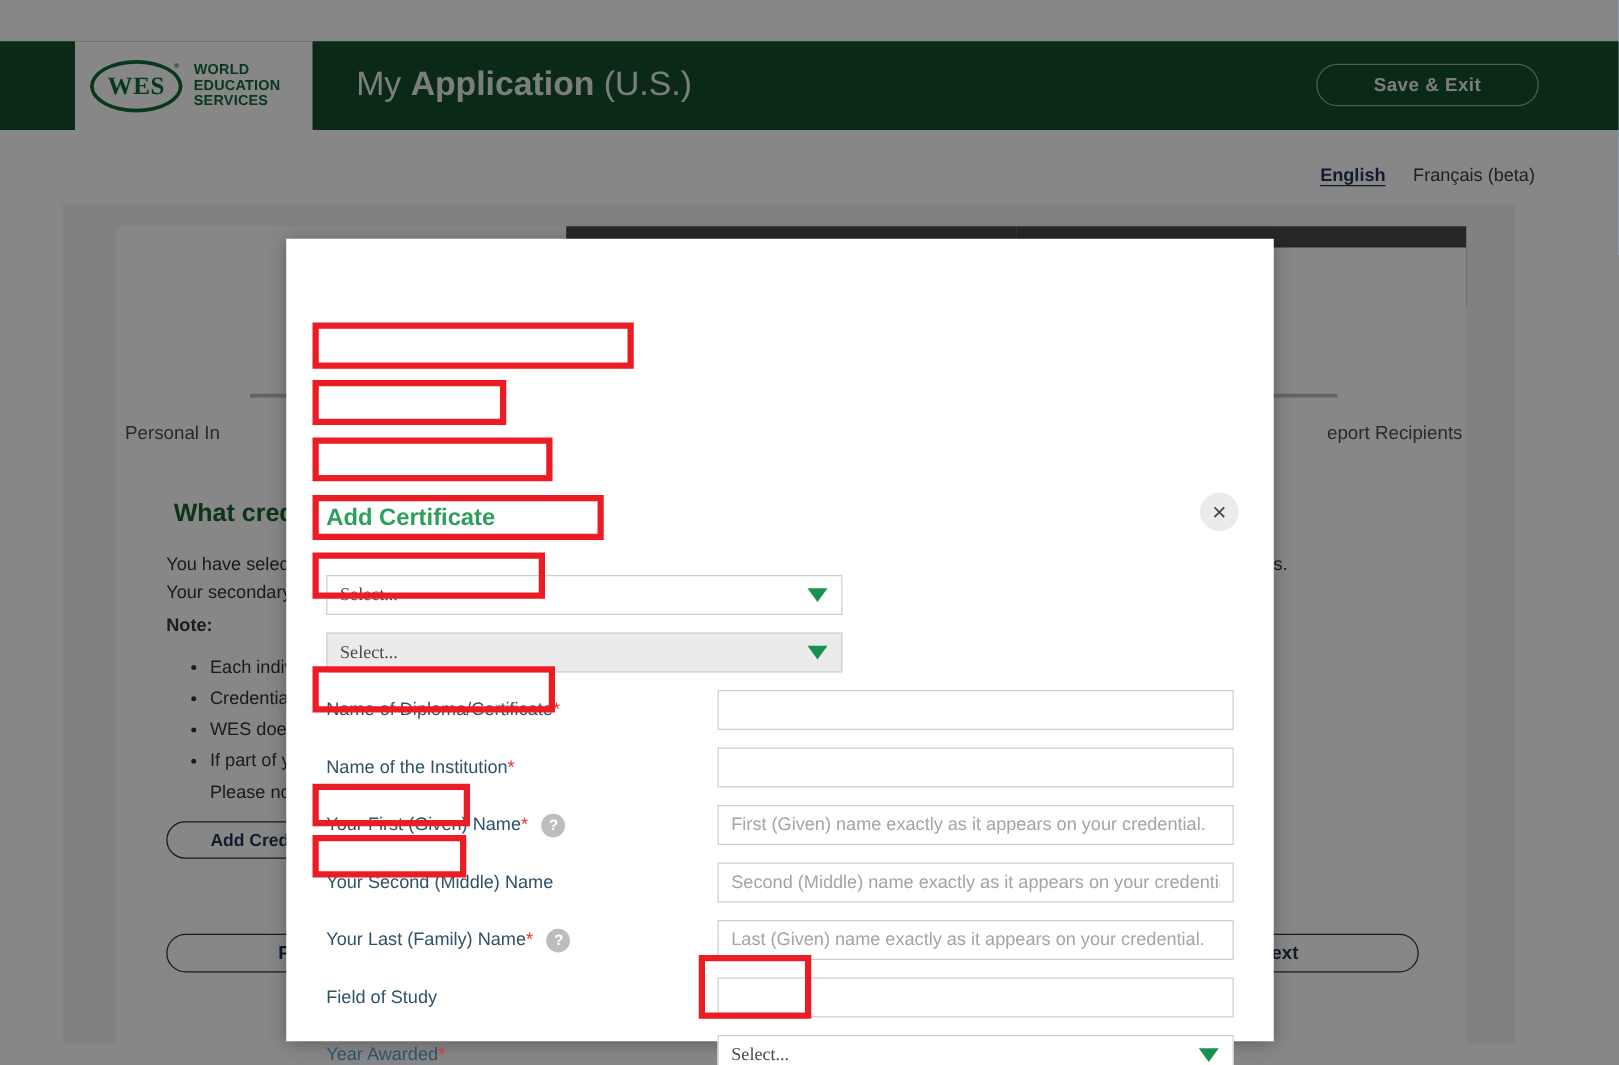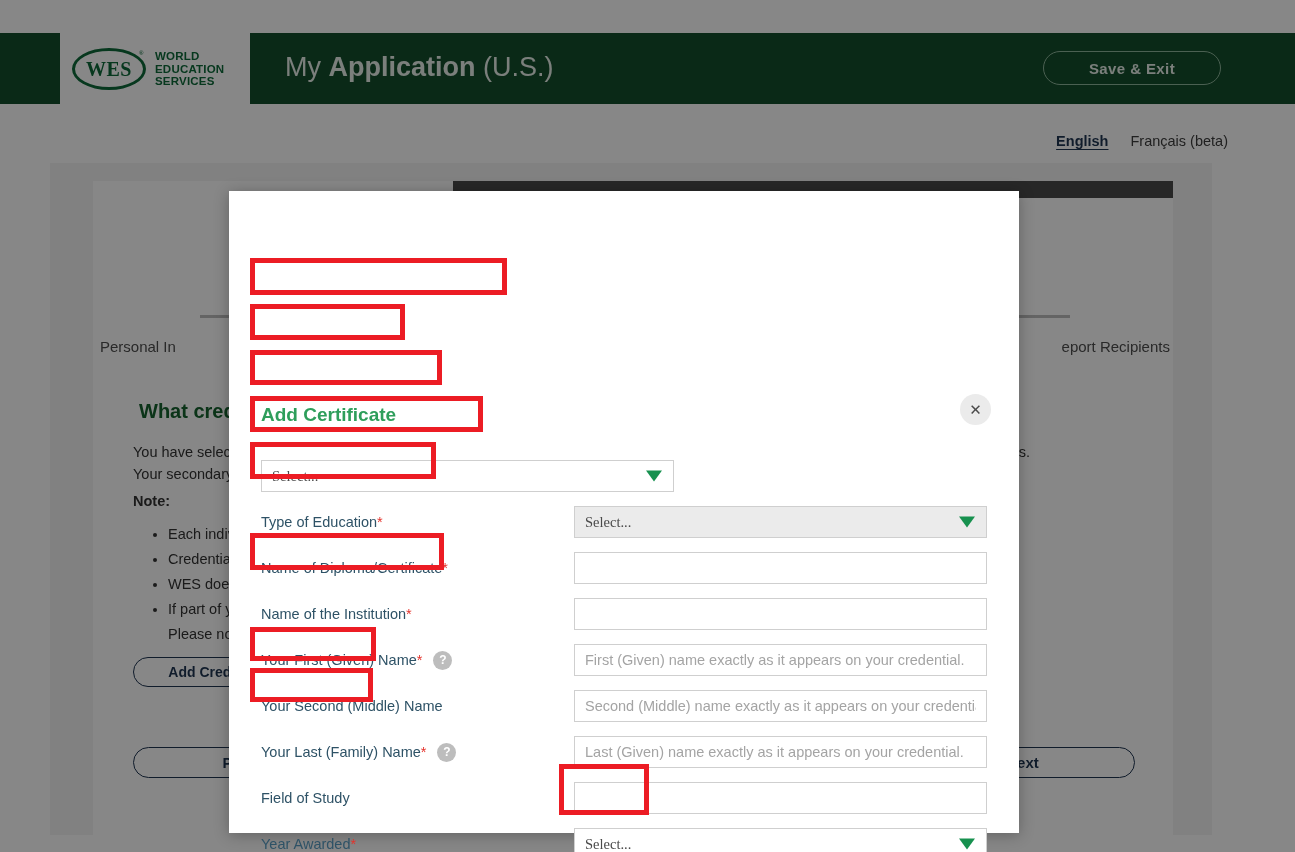--- a/index.html
+++ b/index.html
@@ -20,21 +20,21 @@
   .wes-oval { width:74px; height:42px; border:3px solid #0e6b3a; border-radius:50%;
               display:flex; align-items:center; justify-content:center;
               font-family:"Liberation Serif", serif; font-weight:700; font-size:20px;
               letter-spacing:0.5px; color:#0e6b3a; position:relative; }
   .wes-oval::after { content:"®"; position:absolute; right:-1px; top:-1px; font-size:6px; }
   .wes-words { font-size:11.5px; font-weight:700; line-height:12.8px; color:#0e6b3a; letter-spacing:0.2px; }
 
   .app-title { position:absolute; left:285px; top:52px; font-size:27px; color:#e8f0ea; font-weight:300; white-space:nowrap; }
   .app-title b { font-weight:700; }
 
-  .save-exit { position:absolute; right:74px; top:51px; width:178px; height:34px;
+  .save-exit { position:absolute; right:64px; top:51px; width:178px; height:34px;
                border:1px solid #8fb59b; border-radius:17px; background:transparent;
                color:#e8f0ea; font-size:15px; font-weight:700; letter-spacing:0.4px;
                font-family:"Liberation Sans", sans-serif; cursor:pointer; }
 
   .lang { position:absolute; right:67px; top:133px; display:flex; gap:22px; align-items:baseline; }
   .lang span { font-size:14.5px; color:#3d3d3d; cursor:pointer; }
   .lang .active { font-weight:700; color:#1f3552; text-decoration:underline; text-underline-offset:3px; }
 
   .card { position:absolute; left:50px; top:163px; width:1162px; height:672px; background:#f4f4f4; }
   .tabs { position:absolute; left:93px; top:181px; width:1080px; height:65px; display:flex; }
@@ -197,23 +197,20 @@
       <div class="row">
         <div class="ctl">
           <div class="sel">
             <span class="txt">Select...</span>
             <span class="caret"></span>
           </div>
         </div>
       </div>
 
       <div class="row">
-        <div class="lbl-wrap">
-          <span class="lbl"><span>Type of Education</span><span class="req">*</span></span>
-        </div>
         <div class="ctl">
           <div class="sel disabled">
             <span class="txt">Select...</span>
             <span class="caret"></span>
           </div>
         </div>
       </div>
 
       <div class="row">
         <div class="lbl-wrap">

